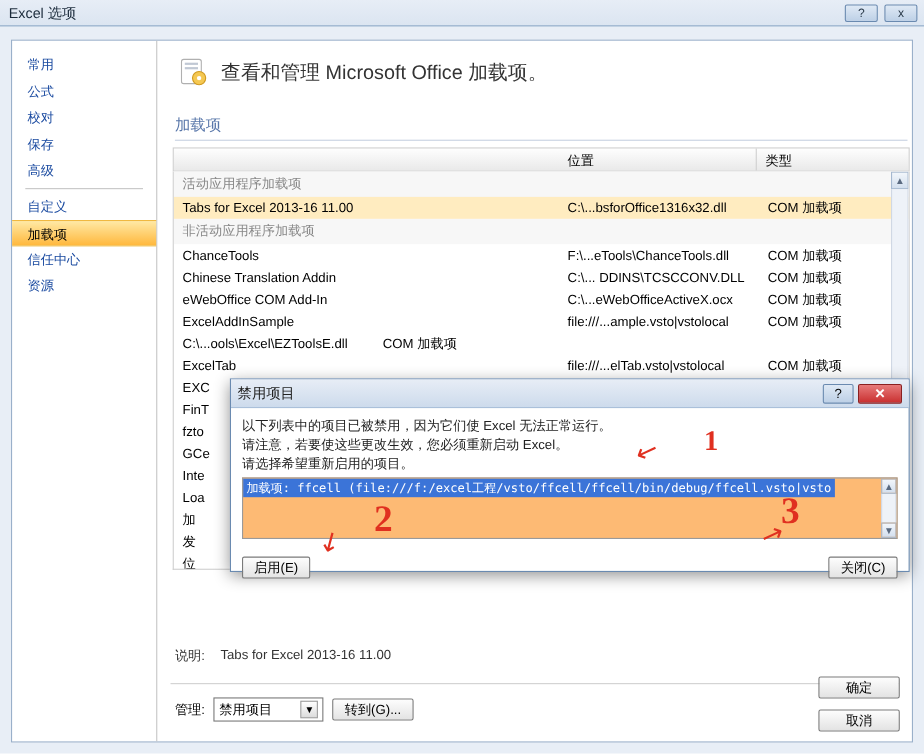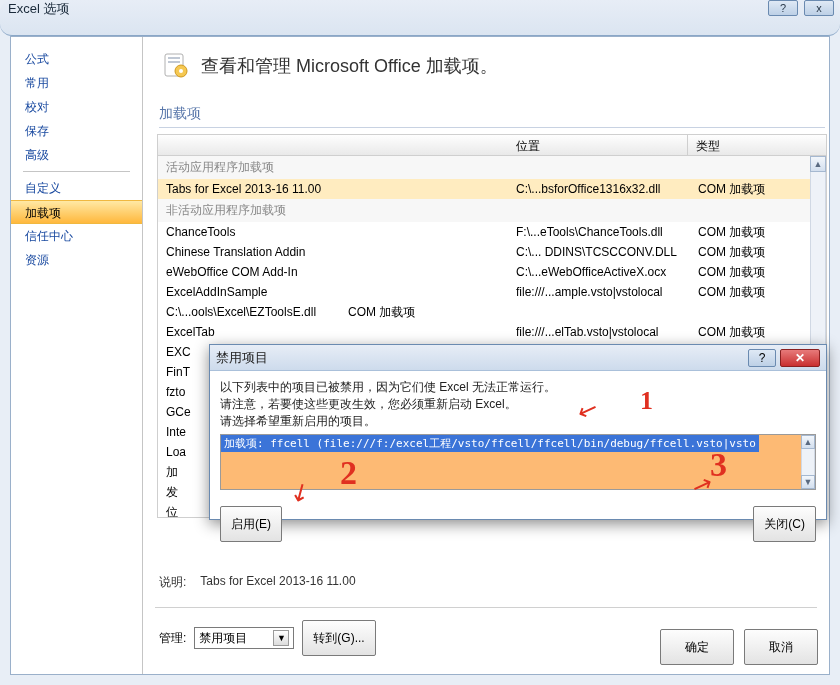--- a/index.html
+++ b/index.html
@@ -1,19 +1,19 @@
 <!DOCTYPE html>
 <html><head>
 <meta charset="utf-8">
 <style>
 * { box-sizing: border-box; margin: 0; padding: 0; font-family: "Microsoft YaHei", "Segoe UI", sans-serif; font-size: 12px; }
 body { background: #e8eef6; width: 840px; height: 685px; overflow: hidden; position: relative; }
 
 
-.title-bar { height: 36px; background: linear-gradient(#e7edf6,#dbe5f1); border-bottom: 1px solid #8aa7c7; display: flex; align-items: flex-start; padding: 0 6px; border-radius: 12px; }
+.title-bar { height: 24px; background: linear-gradient(#e7edf6,#dbe5f1); border-bottom: 1px solid #8aa7c7; display: flex; align-items: center; padding: 0 6px; }
 .title-bar .title { flex: 1; color: #1a2a3a; font-size: 13px; padding-left: 2px; }
 .win-btns { display:flex; gap:6px; }
 .win-btn { width:30px; height:16px; border:1px solid #6a8ab0; border-radius:2px; background:linear-gradient(#dfe9f5,#bdd0e6); display:flex; align-items:center; justify-content:center; color:#2a3a4a; font-size:11px; }
 
 .content { position:absolute; top:26px; left:0; right:0; bottom:0; padding:10px; }
 .main-frame { width:100%; height:100%; background:#fff; border:1px solid #9ab0ca; display:flex; }
 
 
 .sidebar { width:132px; border-right:1px solid #c5c5c5; padding-top:10px; }
 .side-item { height:24px; line-height:24px; padding-left:14px; color:#1a4aa0; cursor:default; }
@@ -40,23 +40,23 @@
 .row .c2{ flex:0 0 182px; padding:0 8px; white-space:nowrap; overflow:hidden; }
 .row .c3{ flex:1; padding:0 8px; white-space:nowrap; overflow:hidden; }
 .scroll-up, .scroll-dn { position:absolute; right:0; width:16px; height:16px; background:linear-gradient(#f2f6fb,#d3dfee); border:1px solid #a5b8d0; display:flex; align-items:center; justify-content:center; font-size:9px; color:#5a6a80;}
 .scroll-up{ top:0; } .scroll-dn{ bottom:0;}
 .scroll-track{ position:absolute; right:0; top:16px; bottom:16px; width:16px; background:#eef2f8; border-left:1px solid #d0d8e4; border-right:1px solid #d0d8e4;}
 
 .desc-row { display:flex; gap:14px; margin:8px 4px 16px 4px; color:#333; }
 .bottom-bar { display:flex; align-items:center; gap:8px; padding:12px 4px 6px 4px; border-top:1px solid #d0d0d0; margin-right:12px;}
 .select { border:1px solid #7a7a7a; height:22px; padding:2px 4px; background:#fff; min-width:100px; display:flex; align-items:center; justify-content:space-between;}
 .select .arrow{ width:16px;height:16px;border:1px solid #9a9a9a;background:linear-gradient(#fff,#dcdcdc);display:flex;align-items:center;justify-content:center;font-size:9px;}
-.btn { border:1px solid #7a7a7a; background:linear-gradient(#fdfdfd,#e3e3e3); height:36px; padding:0 10px; border-radius:2px; cursor:default;}
-
-.footer-btns { position:absolute; right:22px; bottom:20px; display:flex; gap:10px; }
+.btn { border:1px solid #7a7a7a; background:linear-gradient(#fdfdfd,#e3e3e3); height:20px; padding:0 10px; border-radius:2px; cursor:default;}
+
+.footer-btns { position:absolute; right:22px; bottom:20px; display:flex; gap:10px;flex-direction:column; }
 .footer-btns .btn{ width:74px; text-align:center; }
 
 
 .dialog { position:absolute; left:209px; top:344px; width:618px; height:176px; background:#fff; border:1px solid #6a8ab0; box-shadow:0 4px 14px rgba(0,0,0,.45); }
 .dlg-title { height:26px; background:linear-gradient(#e7edf6,#cddbec); display:flex; align-items:center; padding:0 6px; border-bottom:1px solid #aac0da;}
 .dlg-title .t{ flex:1; font-size:13px; color:#222;}
 .dlg-close{ width:40px; height:18px; background:linear-gradient(#e77a7a,#c93030); border:1px solid #8a2020; border-radius:2px; color:#fff; display:flex;align-items:center;justify-content:center; font-weight:bold;}
 .dlg-help{ width:28px; height:18px; background:linear-gradient(#dfe9f5,#bdd0e6); border:1px solid #6a8ab0; border-radius:2px; display:flex;align-items:center;justify-content:center; margin-right:4px;}
 .dlg-body{ padding:8px 10px 10px 10px; font-size:12px; color:#222;}
 .dlg-list{ border:1px solid #9a9a9a; height:56px; margin-top:4px; background:#fdba74; position:relative; overflow:hidden;}
@@ -82,22 +82,22 @@
   <div class="win-btns">
     <div class="win-btn">?</div>
     <div class="win-btn">x</div>
   </div>
 </div>
 
 <div class="content">
   <div class="main-frame">
 
     <div class="sidebar">
+      <div class="side-item">常用</div>
       <div class="side-item">公式</div>
-      <div class="side-item">常用</div>
       <div class="side-item">校对</div>
       <div class="side-item">保存</div>
       <div class="side-item">高级</div>
       <div class="side-divider"></div>
       <div class="side-item">自定义</div>
       <div class="side-item active">加载项</div>
       <div class="side-item">信任中心</div>
       <div class="side-item">资源</div>
     </div>
 

